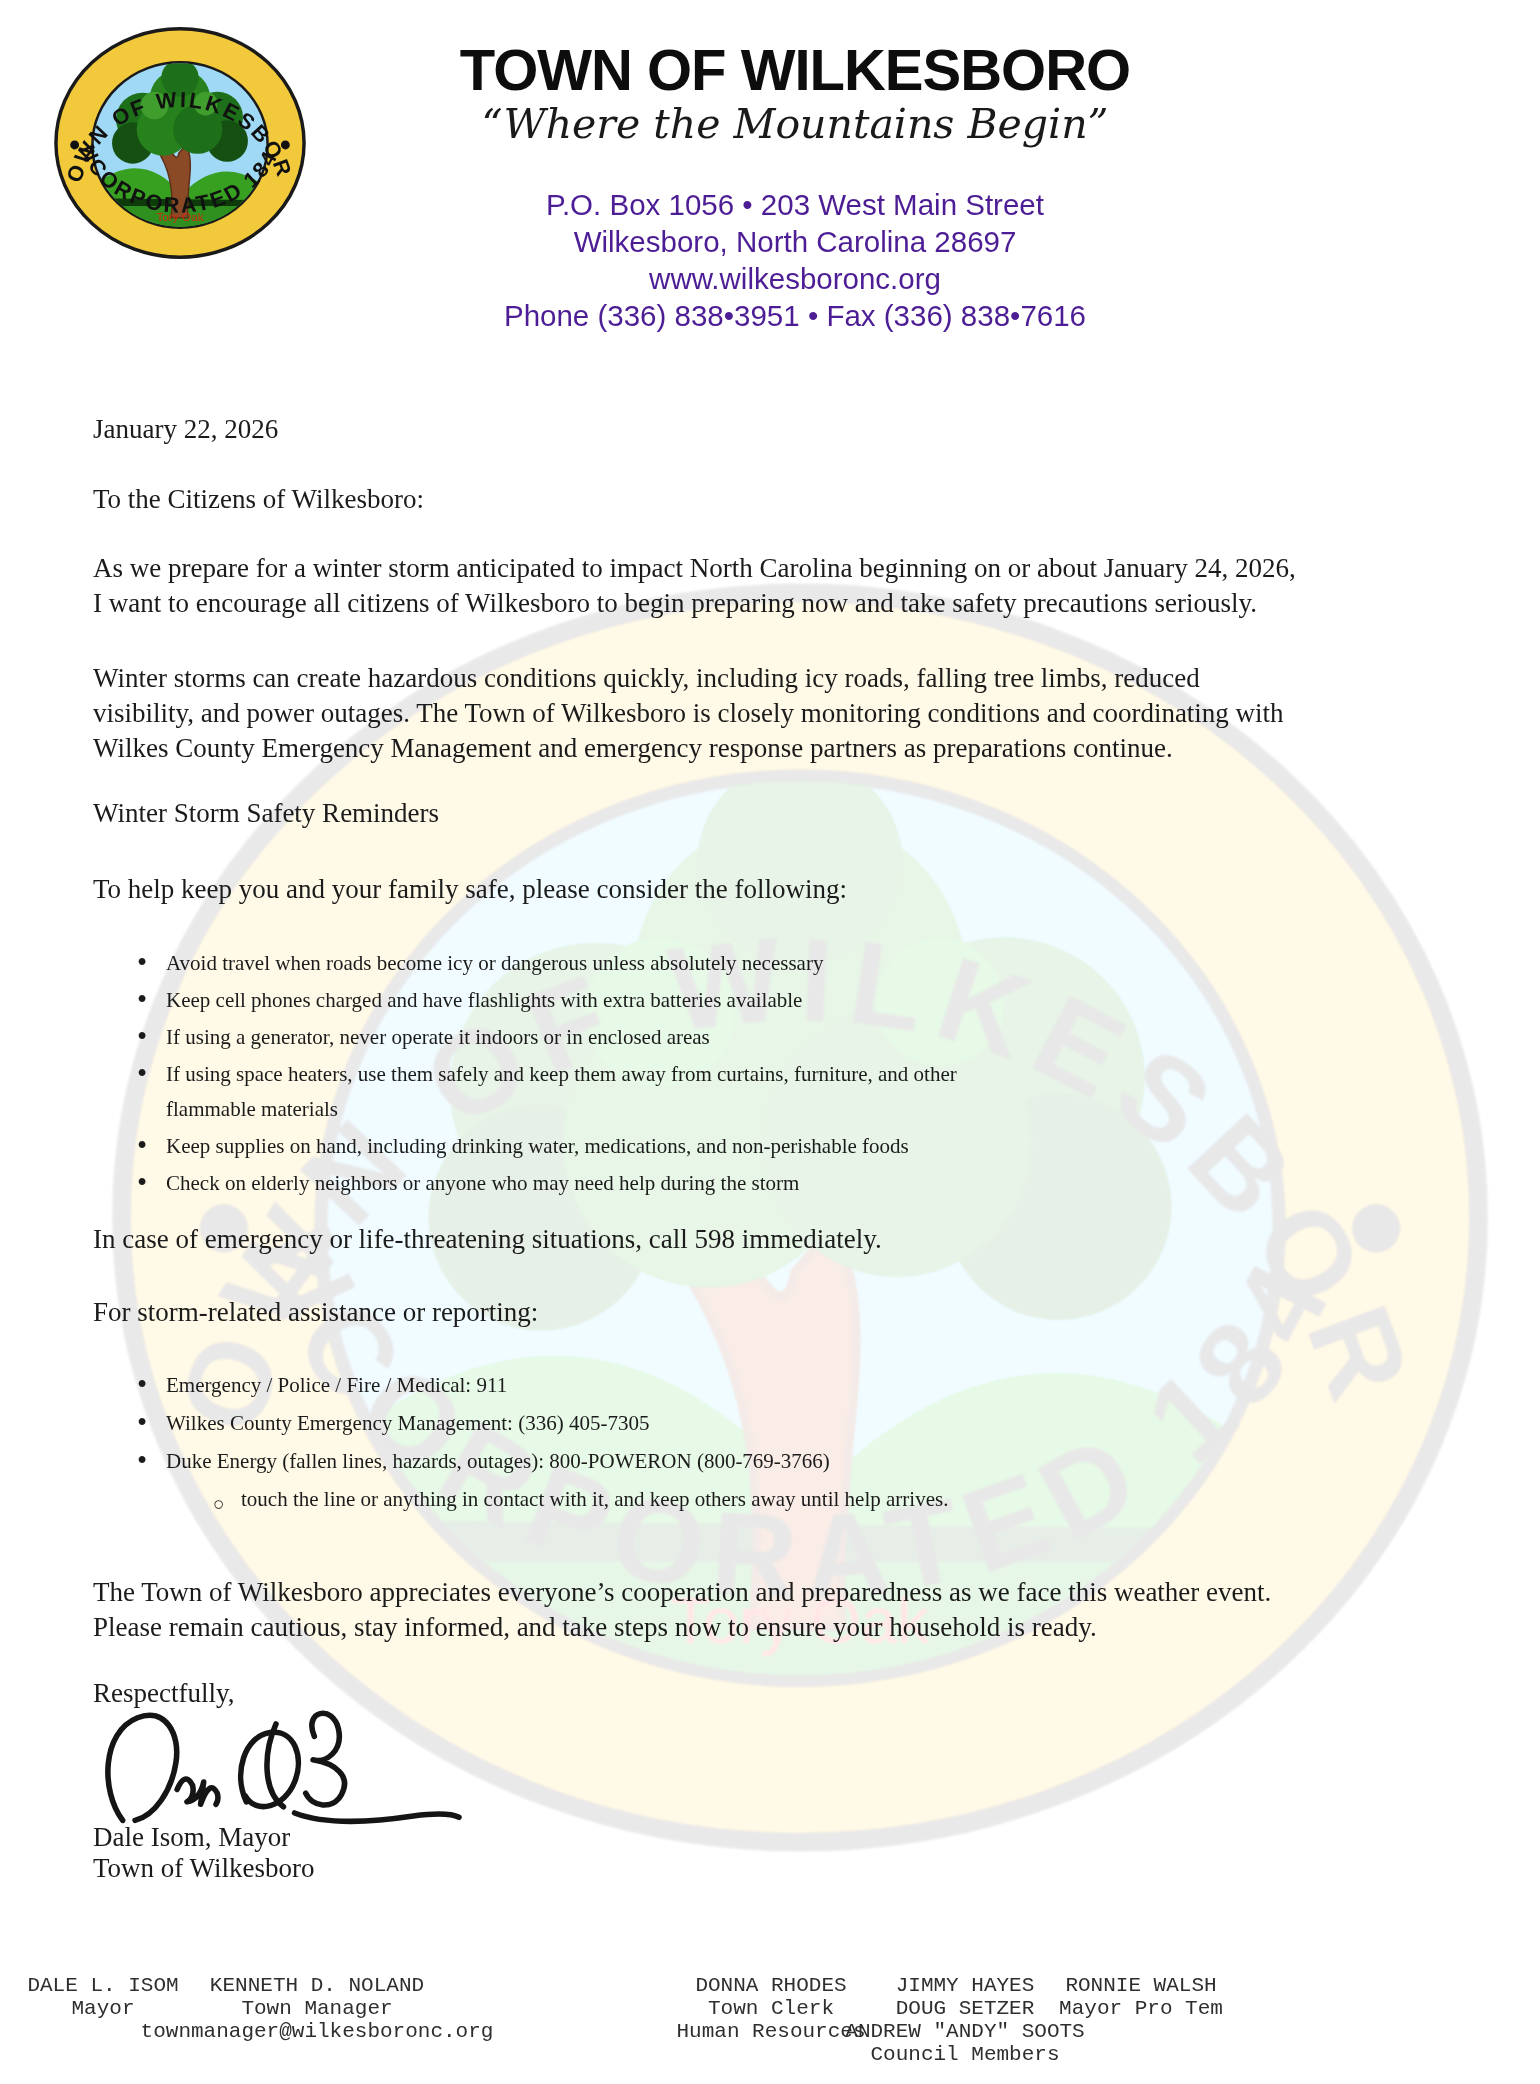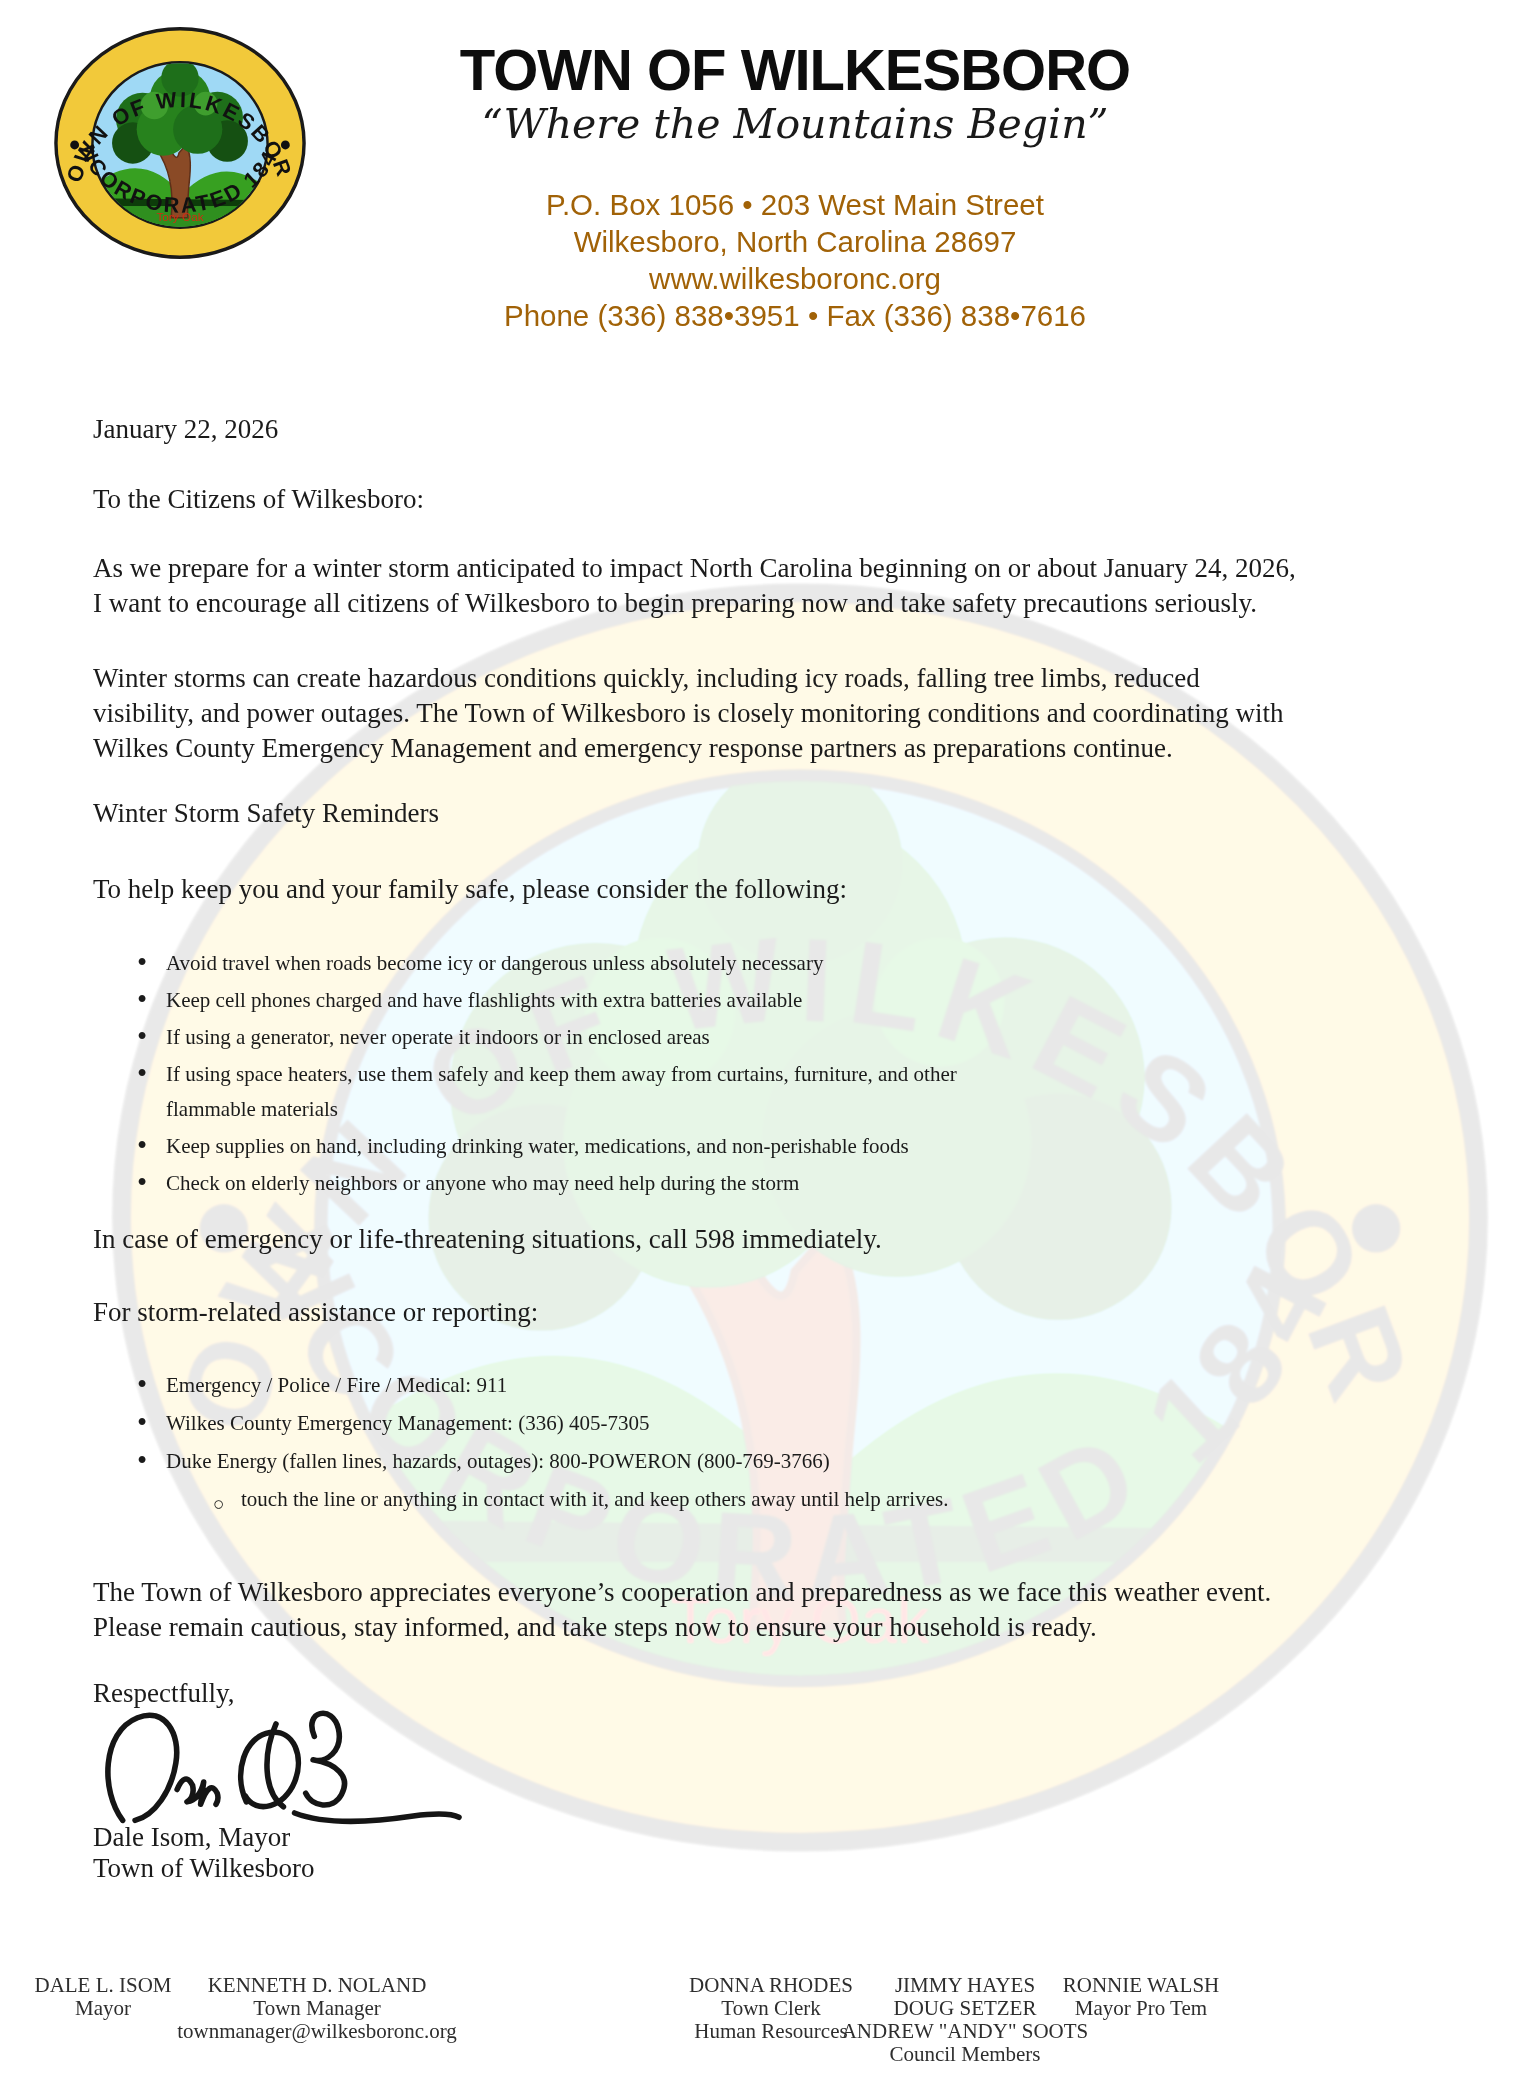--- a/index.html
+++ b/index.html
@@ -15,39 +15,39 @@
     position:absolute; left:100px; top:570px; width:1400px; height:1295px;
     opacity:0.09; filter:blur(1.2px) saturate(2.2); pointer-events:none;
   }
   .head-block { position:absolute; left:90px; top:0; width:1410px; text-align:center;
     font-family:"Liberation Sans", sans-serif; }
   .head-title { position:absolute; left:0; top:36px; width:100%;
     font-size:58px; font-weight:bold; letter-spacing:-1px; color:#0d0d0d; }
   .head-tagline { position:absolute; left:0; top:100px; width:100%;
     font-family:"DejaVu Serif", serif; font-style:italic; font-size:41px; color:#1a1a1a; }
   .head-contact { position:absolute; left:0; top:186px; width:100%;
-    font-size:29.5px; line-height:37px; color:#a16207; }
+    font-size:29.5px; line-height:37px; color:#4c1d95; }
 
   
   .abs { position:absolute; left:93px; width:1400px; }
   .bodytext { font-size:27px; line-height:35px; }
   .line { height:35px; white-space:nowrap; }
 
   ul.blist { list-style:none; }
   ul.blist > li { position:relative; padding-left:73px; font-size:21px; line-height:35px; margin-bottom:2px; }
   ul.blist > li::before { content:"\2022"; position:absolute; left:44px; top:-1px; font-size:29px; }
   ul.blist2 > li { margin-bottom:3px; }
   li.subli { padding-left:148px !important; margin-top:1px; }
   li.subli::before { content:"\25CB" !important; left:120px !important; font-size:19px !important; top:4px !important; }
 
   .sig-svg { position:absolute; left:90px; top:1698px; width:372px; height:136px; }
 
   
   .f-col { position:absolute; top:1974px; transform:translateX(-50%); text-align:center;
-    font-family:Liberation Serif, serif; font-size:21px; line-height:23px;
+    font-family:Liberation Mono, monospace; font-size:21px; line-height:23px;
     color:#2e2e2e; white-space:nowrap; }
 
   .hidden-defs { position:absolute; width:0; height:0; overflow:hidden; }
 </style>
 </head>
 <body>
 
 <svg class="hidden-defs" aria-hidden="true">
   <symbol id="town-seal" viewBox="0 0 260 240">
     <ellipse cx="130" cy="120" rx="126" ry="116" fill="#f2c93a" stroke="#1a1a1a" stroke-width="3.5"></ellipse>

